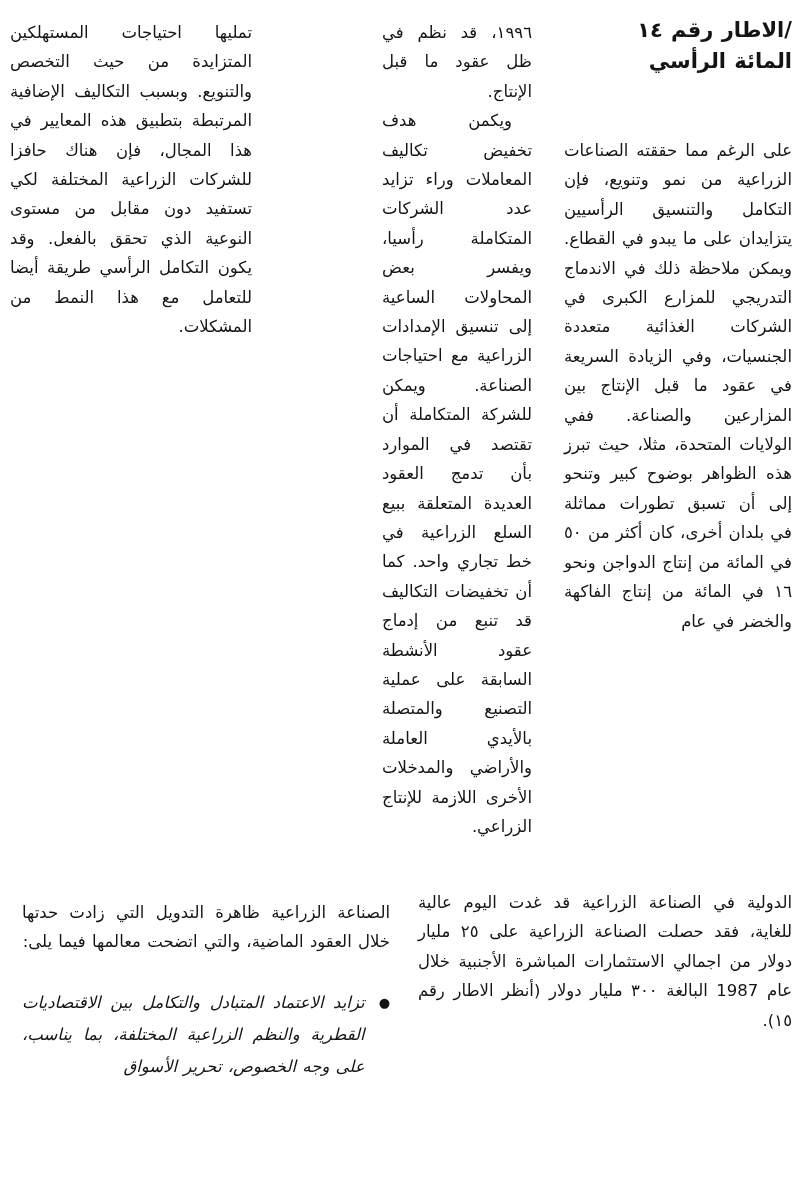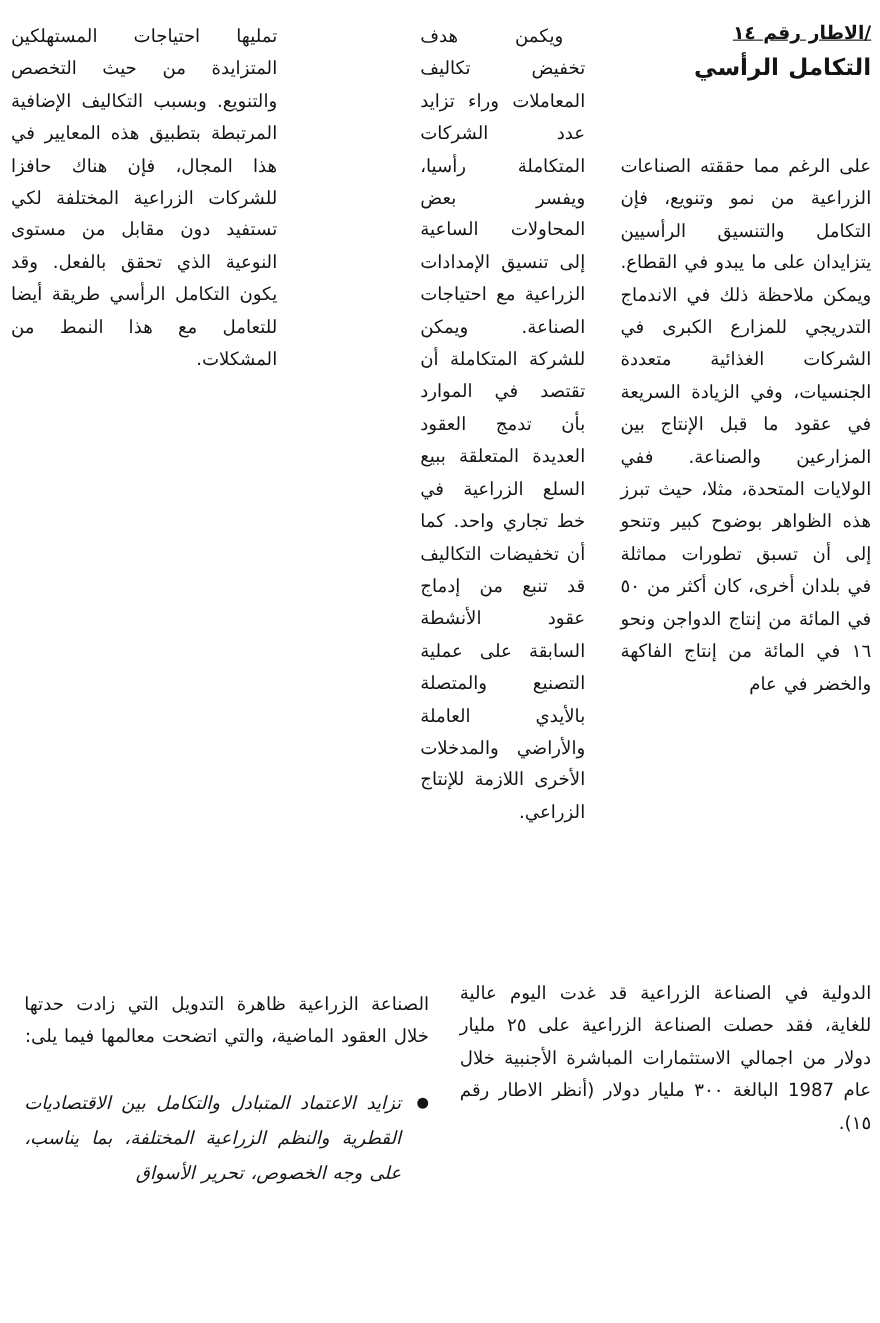--- a/index.html
+++ b/index.html
@@ -24,24 +24,23 @@
   }
   .col p { text-align: justify; }
   .col p.indent { text-indent: 20px; }
 
   
   .col-top-right  { top: 16px;  right: 8px;   width: 228px; }
   .col-top-middle { top: 18px;  right: 268px; width: 150px; }
   .col-top-left   { top: 18px;  right: 548px; width: 242px; }
 
   .kicker {
-    font-size: 17px;
+    font-size: 21px;
     font-weight: bold;
     line-height: 28px;
-    text-decoration: underline;
   }
   .box-title {
     font-size: 21px;
     font-weight: bold;
     line-height: 30px;
     margin-top: 2px;
     margin-bottom: 60px;
   }
 
   
@@ -63,25 +62,26 @@
   }
   .bullet-text { flex: 1 1 auto; font-style: italic; }
 </style>
 </head>
 <body>
 
 <div class="page">
 
   <section class="col col-top-right">
     <div class="kicker">/الاطار رقم ١٤</div>
-    <h1 class="box-title">التكامل الرأسي</h1>
+    <h1 class="box-title">المائة الرأسي</h1>
     <p>على الرغم مما حققته الصناعات الزراعية من نمو وتنويع، فإن التكامل والتنسيق الرأسيين يتزايدان على ما يبدو في القطاع. ويمكن ملاحظة ذلك في الاندماج التدريجي للمزارع الكبرى في الشركات الغذائية متعددة الجنسيات، وفي الزيادة السريعة في عقود ما قبل الإنتاج بين المزارعين والصناعة. ففي الولايات المتحدة، مثلا، حيث تبرز هذه الظواهر بوضوح كبير وتنحو إلى أن تسبق تطورات مماثلة في بلدان أخرى، كان أكثر من ٥٠ في المائة من إنتاج الدواجن ونحو ١٦ في المائة من إنتاج الفاكهة والخضر في عام</p>
   </section>
 
   <section class="col col-top-middle">
+    <p>١٩٩٦، قد نظم في ظل عقود ما قبل الإنتاج.</p>
     <p class="indent">ويكمن هدف تخفيض تكاليف المعاملات وراء تزايد عدد الشركات المتكاملة رأسيا، ويفسر بعض المحاولات الساعية إلى تنسيق الإمدادات الزراعية مع احتياجات الصناعة. ويمكن للشركة المتكاملة أن تقتصد في الموارد بأن تدمج العقود العديدة المتعلقة ببيع السلع الزراعية في خط تجاري واحد. كما أن تخفيضات التكاليف قد تنبع من إدماج عقود الأنشطة السابقة على عملية التصنيع والمتصلة بالأيدي العاملة والأراضي والمدخلات الأخرى اللازمة للإنتاج الزراعي.</p>
   </section>
 
   <section class="col col-top-left">
     <p>تمليها احتياجات المستهلكين المتزايدة من حيث التخصص والتنويع. وبسبب التكاليف الإضافية المرتبطة بتطبيق هذه المعايير في هذا المجال، فإن هناك حافزا للشركات الزراعية المختلفة لكي تستفيد دون مقابل من مستوى النوعية الذي تحقق بالفعل. وقد يكون التكامل الرأسي طريقة أيضا للتعامل مع هذا النمط من المشكلات.</p>
   </section>
 
   <section class="col col-bottom-right">
     <p>الدولية في الصناعة الزراعية قد غدت اليوم عالية للغاية، فقد حصلت الصناعة الزراعية على ٢٥ مليار دولار من اجمالي الاستثمارات المباشرة الأجنبية خلال عام 1987 البالغة ٣٠٠ مليار دولار (أنظر الاطار رقم ١٥).</p>
   </section>

